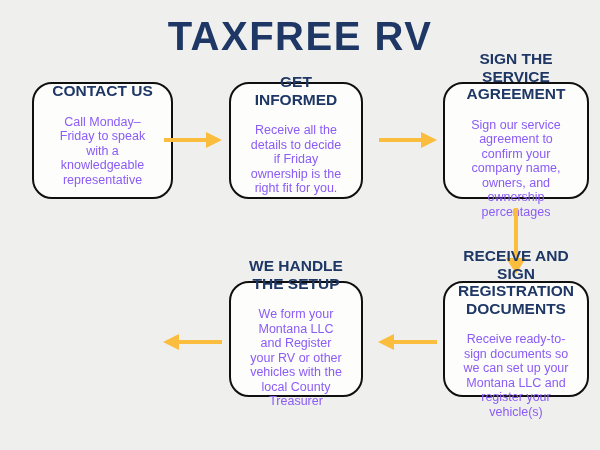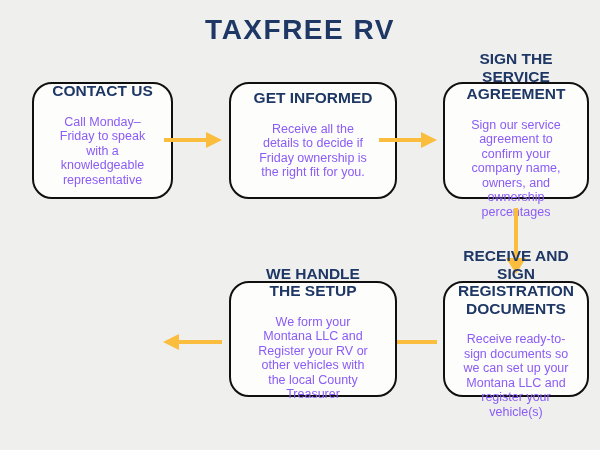--- a/index.html
+++ b/index.html
@@ -6,39 +6,39 @@
   body{
     width:600px;height:450px;overflow:hidden;
     background:#efefee;
     font-family:"Liberation Sans", sans-serif;
   }
   .stage{position:relative;width:600px;height:450px;background:#efefee;}
 
   .page-title{
     position:absolute;left:0;top:14px;width:600px;
     text-align:center;margin:0;
-    font-size:28px;font-weight:800;letter-spacing:1.5px;
+    font-size:40px;font-weight:800;letter-spacing:1.5px;
     color:#1e3765;
   }
 
   .box{
     position:absolute;
     background:#fdfdfc;
     border:2.5px solid #101010;
     border-radius:20px;
     box-sizing:border-box;
     display:flex;flex-direction:column;
     align-items:center;justify-content:center;
     padding:6px 6px;
     text-align:center;
   }
   .row1{top:82px;height:117px;}
   .row2{top:281px;height:116px;}
   .col1{left:32px;width:141px;}
-  .col2{left:229px;width:168px;}
+  .col2{left:229px;width:134px;}
   .col3{left:443px;width:146px;}
 
   .box h2{
     margin:0 0 3px 0;
     font-size:15.5px;line-height:1.13;font-weight:800;
     color:#1e3765;
   }
   .box .body{
     margin:12px;
     font-size:12.5px;line-height:1.16;

